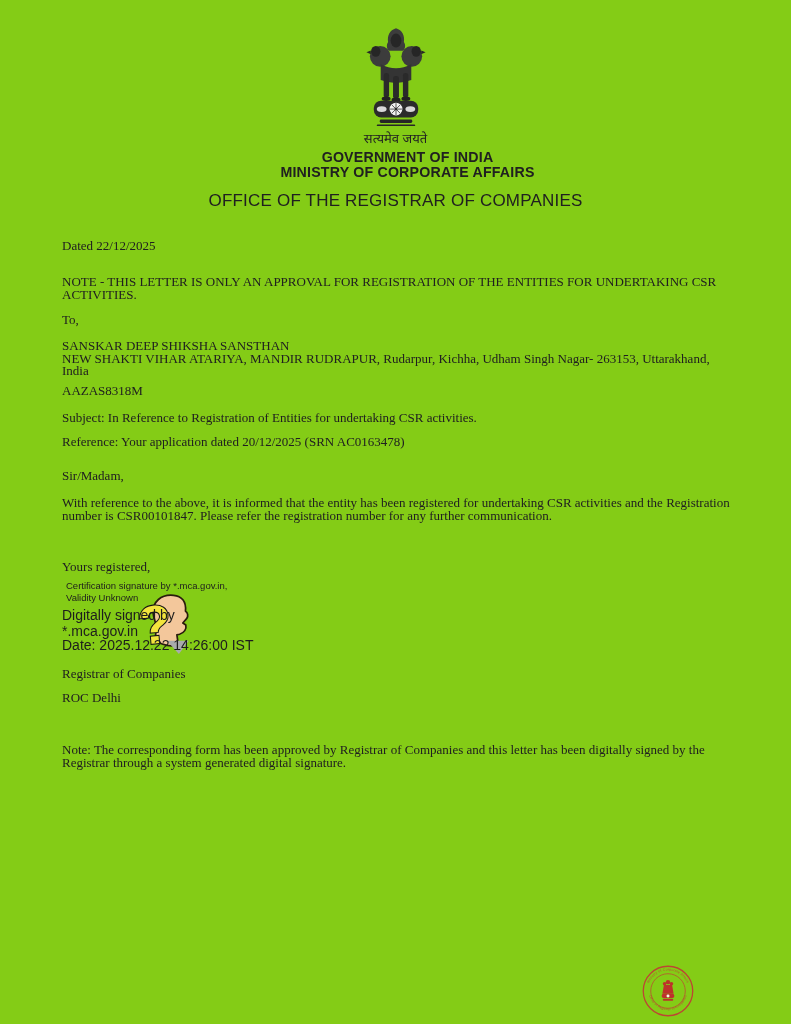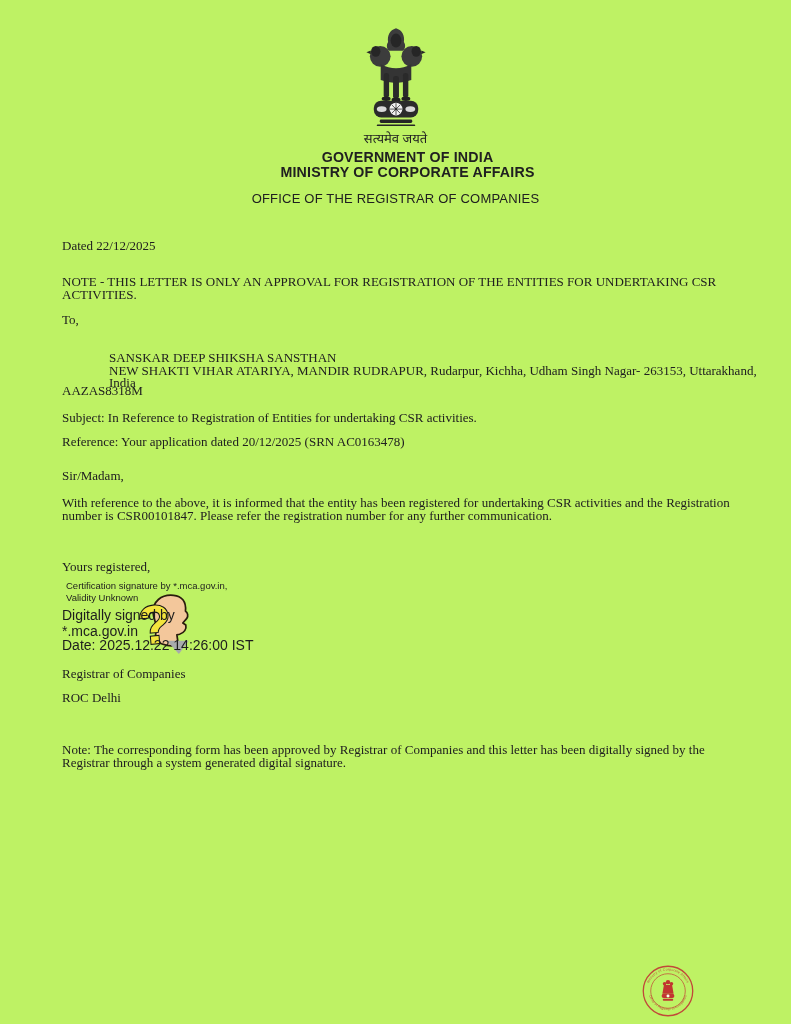--- a/index.html
+++ b/index.html
@@ -1,41 +1,41 @@
 <!DOCTYPE html>
 <html><head>
 <meta charset="utf-8">
 <style>
   html,body{margin:0;padding:0;background:#ffffff;}
   .page{
     position:relative;
     width:791px;height:1024px;
-    background:#bef264;
+    background:#84cc16;
     font-family:"Liberation Sans","DejaVu Sans",sans-serif;
     color:#202020;
     overflow:hidden;
   }
   
   .hdr{position:absolute;top:26px;left:0;right:0;text-align:center;}
   .emblem{display:block;margin:0 auto;width:74px;height:105px;}
   .motto{font-size:13px;color:#222;margin-top:1px;line-height:14px;}
   .h1{font-size:14.2px;font-weight:bold;letter-spacing:.2px;line-height:15px;padding-left:24px;}
   .h1.first{margin-top:4px;}
-  .h2{font-size:13px;margin-top:11px;letter-spacing:.2px;}
+  .h2{font-size:17px;margin-top:11px;letter-spacing:.2px;}
   
   .para{
     position:absolute;left:62px;width:676px;
     font-size:13px;line-height:12.6px;
     white-space:normal;
     font-family:Liberation Serif, serif;
   }
   .p-dated{top:240px;}
   .p-note{top:276px;}
   .p-to{top:314px;}
-  .p-recipient{top:352px;margin-left:47px;}
+  .p-recipient{top:340px;}
   .p-pan{top:385px;}
   .p-subject{top:412px;}
   .p-reference{top:436px;}
   .p-salutation{top:470px;}
   .p-body{top:497px;}
   .p-closing{top:561px;}
   .p-registrar{top:668px;}
   .p-roc{top:692px;}
   .p-footnote{top:744px;}
   

